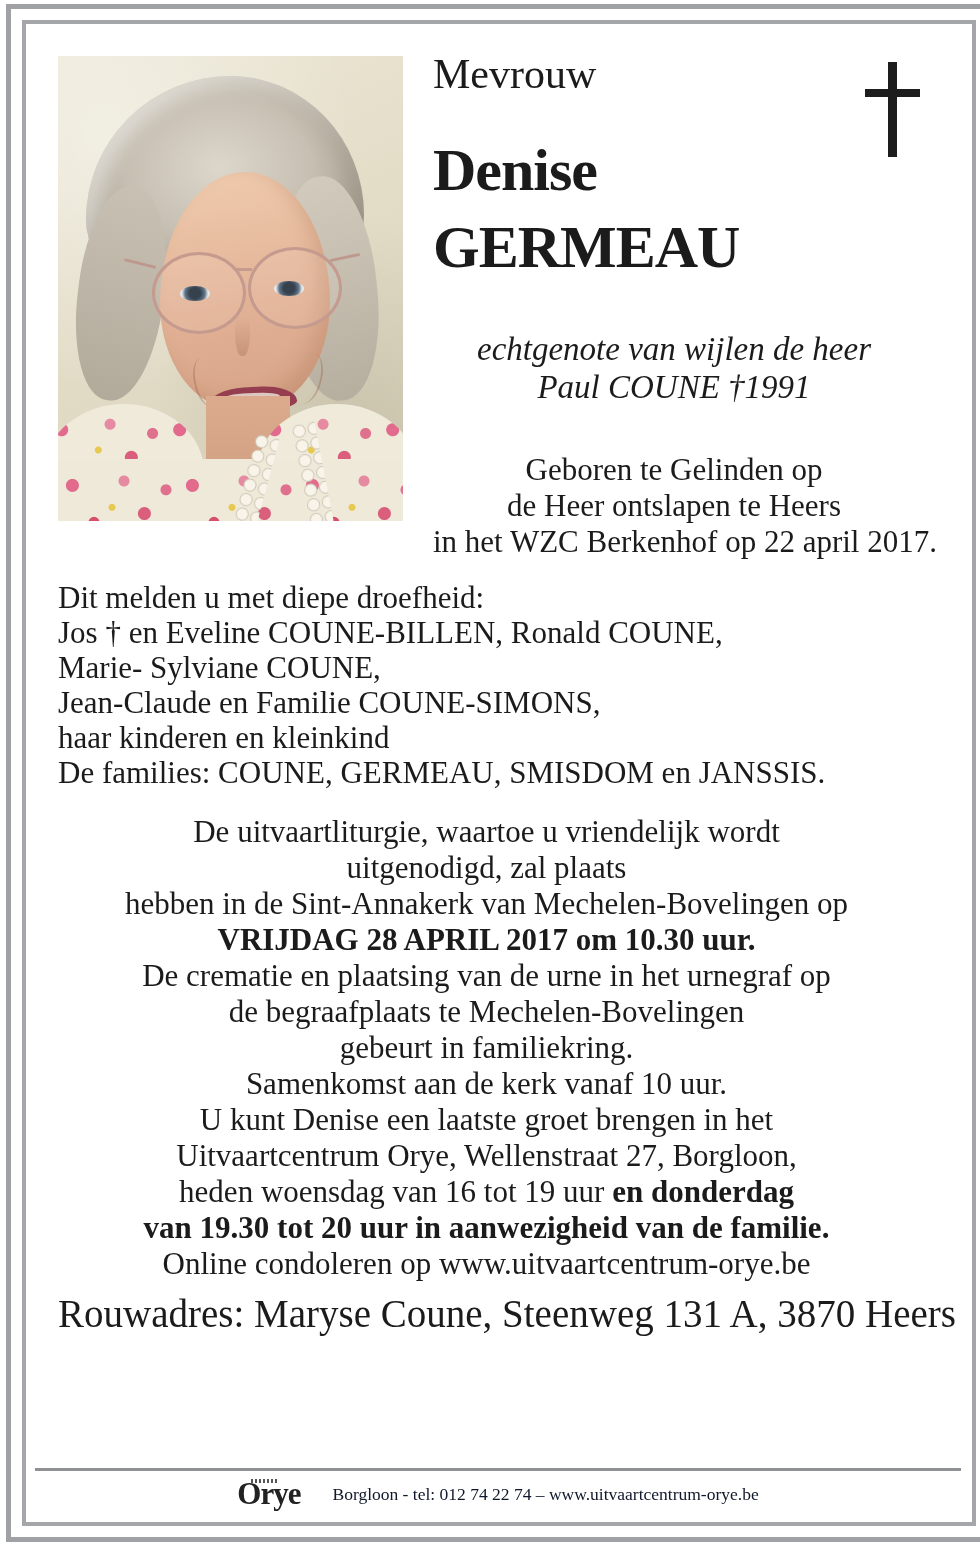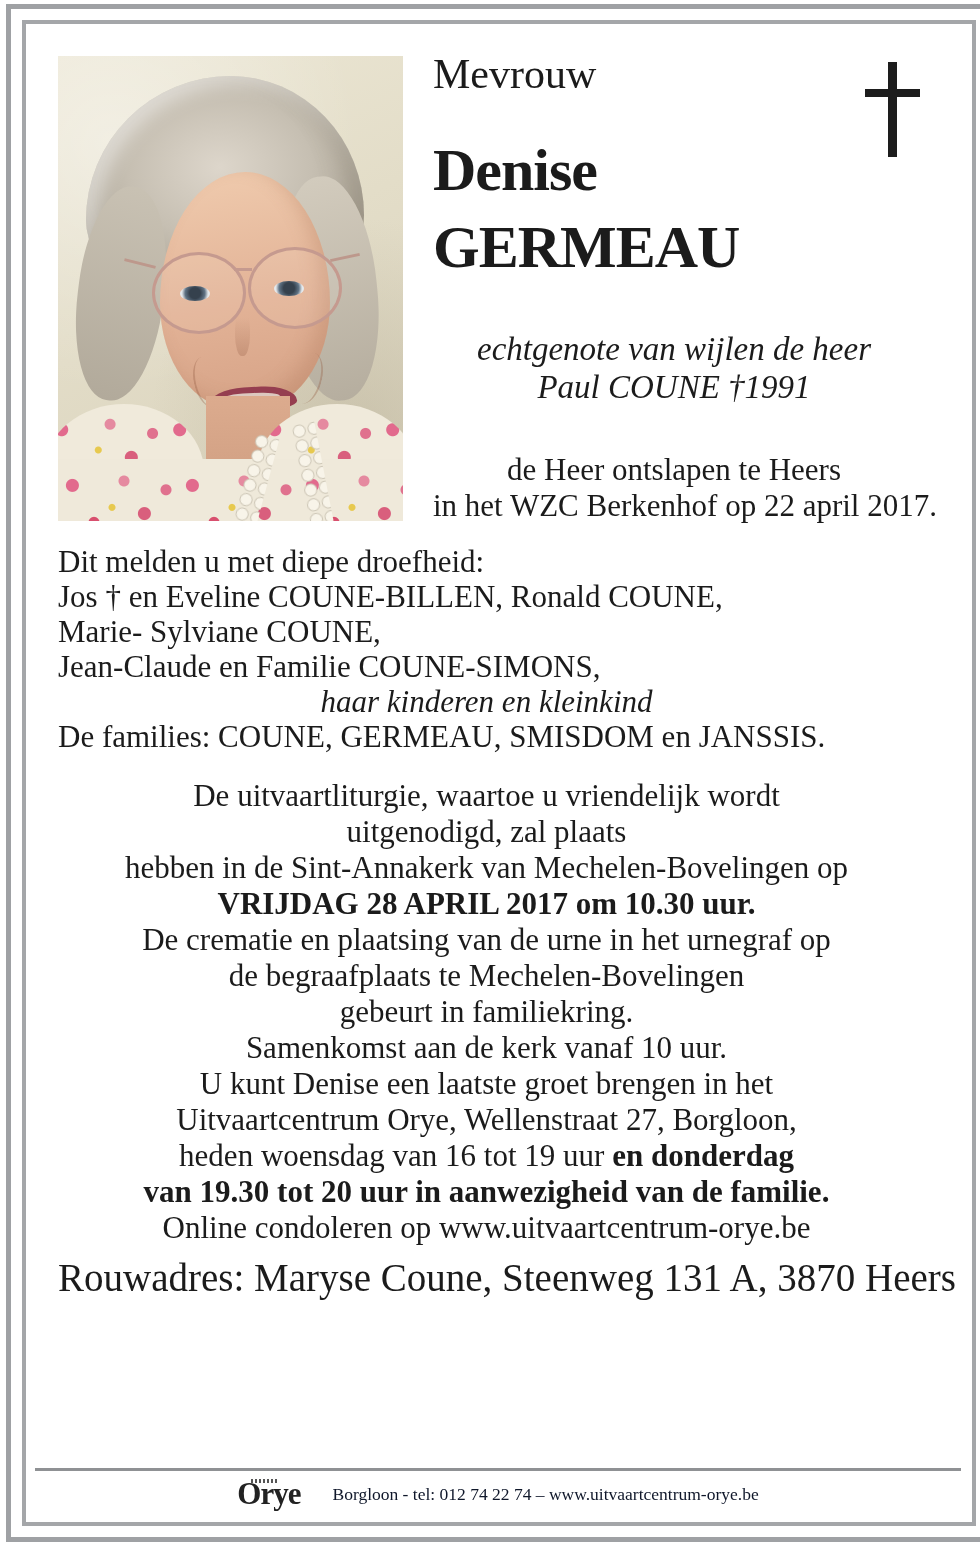--- a/index.html
+++ b/index.html
@@ -90,21 +90,21 @@
   .cross .v{position:absolute;left:23px;top:0;width:9px;height:95px;background:#1d1d1d;}
   .cross .h{position:absolute;left:0;top:27px;width:55px;height:8px;background:#1d1d1d;}
 
   
   .line{white-space:nowrap;}
   .salutation{font-size:42px;line-height:44px;padding-top:2px;}
   .name{font-size:60px;font-weight:bold;line-height:77px;margin-top:36px;letter-spacing:-1px;}
   .spouse{margin-top:44px;font-style:italic;font-size:33px;line-height:38px;text-align:center;}
   .life{margin-top:46px;font-size:31px;line-height:36px;text-align:center;}
   .announce{margin-top:20px;font-size:31px;line-height:35px;text-align:left;}
-  .announce .relation{font-style:italic;text-align:center;}
+  .announce .relation{text-align:left;}
   .service{margin-top:24px;font-size:31px;line-height:36px;text-align:center;}
   .bold{font-weight:bold;}
   .rouwadres{margin-top:14px;font-size:39px;line-height:36px;text-align:left;}
   .closing{margin-top:32px;font-size:31px;line-height:36px;text-align:left;}
 
   
   .footer-rule{position:absolute;left:35px;right:35px;top:1468px;height:3px;background:#8f9194;}
   .footer{position:absolute;left:0;right:0;top:1477px;display:flex;justify-content:center;align-items:center;gap:32px;}
   .logo{position:relative;font-weight:bold;font-size:31px;line-height:34px;letter-spacing:-1px;color:#222;}
   .logo .micro{position:absolute;left:14px;top:2px;width:26px;height:4px;
@@ -154,20 +154,21 @@
       <div class="line">Denise</div>
       <div class="line">GERMEAU</div>
     </div>
 
     <div class="spouse">
       <div class="line">echtgenote van wijlen de heer</div>
       <div class="line">Paul COUNE †1991</div>
     </div>
 
     <div class="life">
+      <div class="line">Geboren te Gelinden op</div>
       <div class="line">de Heer ontslapen te Heers</div>
       <div class="line">in het WZC Berkenhof op 22 april 2017.</div>
     </div>
 
     <div class="announce">
       <div class="line">Dit melden u met diepe droefheid:</div>
       <div class="line">Jos † en Eveline COUNE-BILLEN, Ronald COUNE,</div>
       <div class="line">Marie- Sylviane COUNE,</div>
       <div class="line">Jean-Claude en Familie COUNE-SIMONS,</div>
       <div class="line relation">haar kinderen en kleinkind</div>

